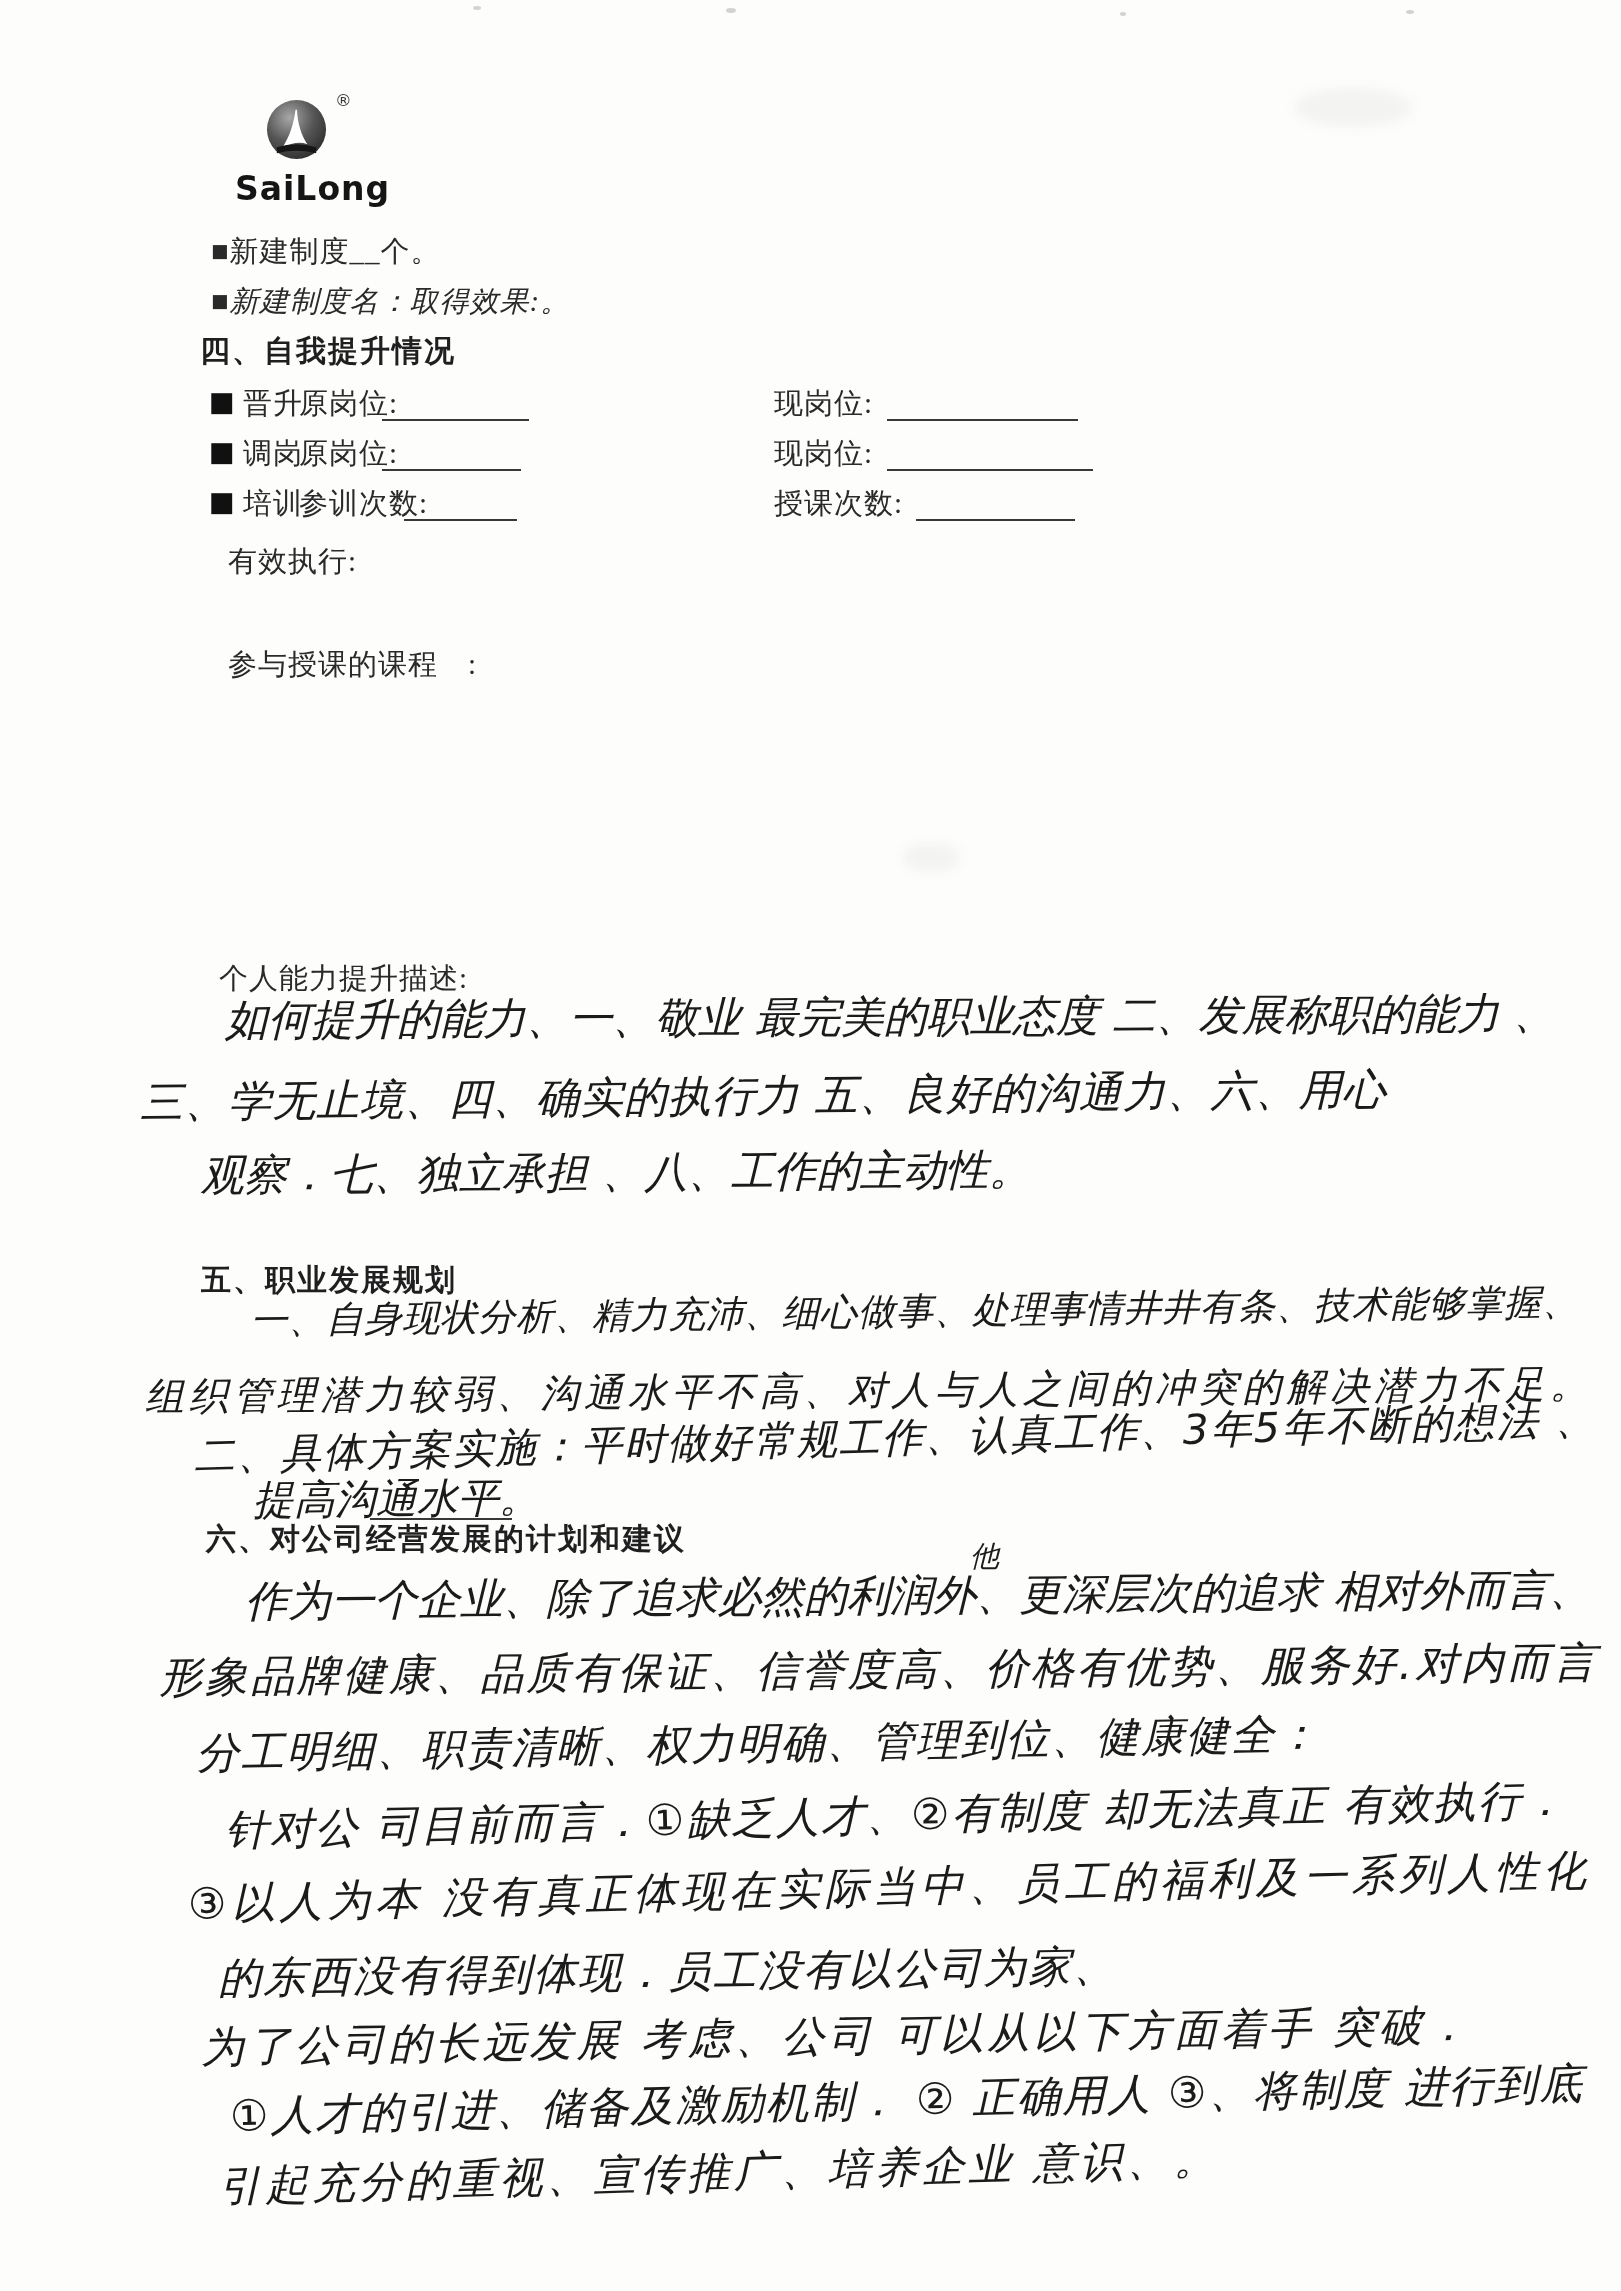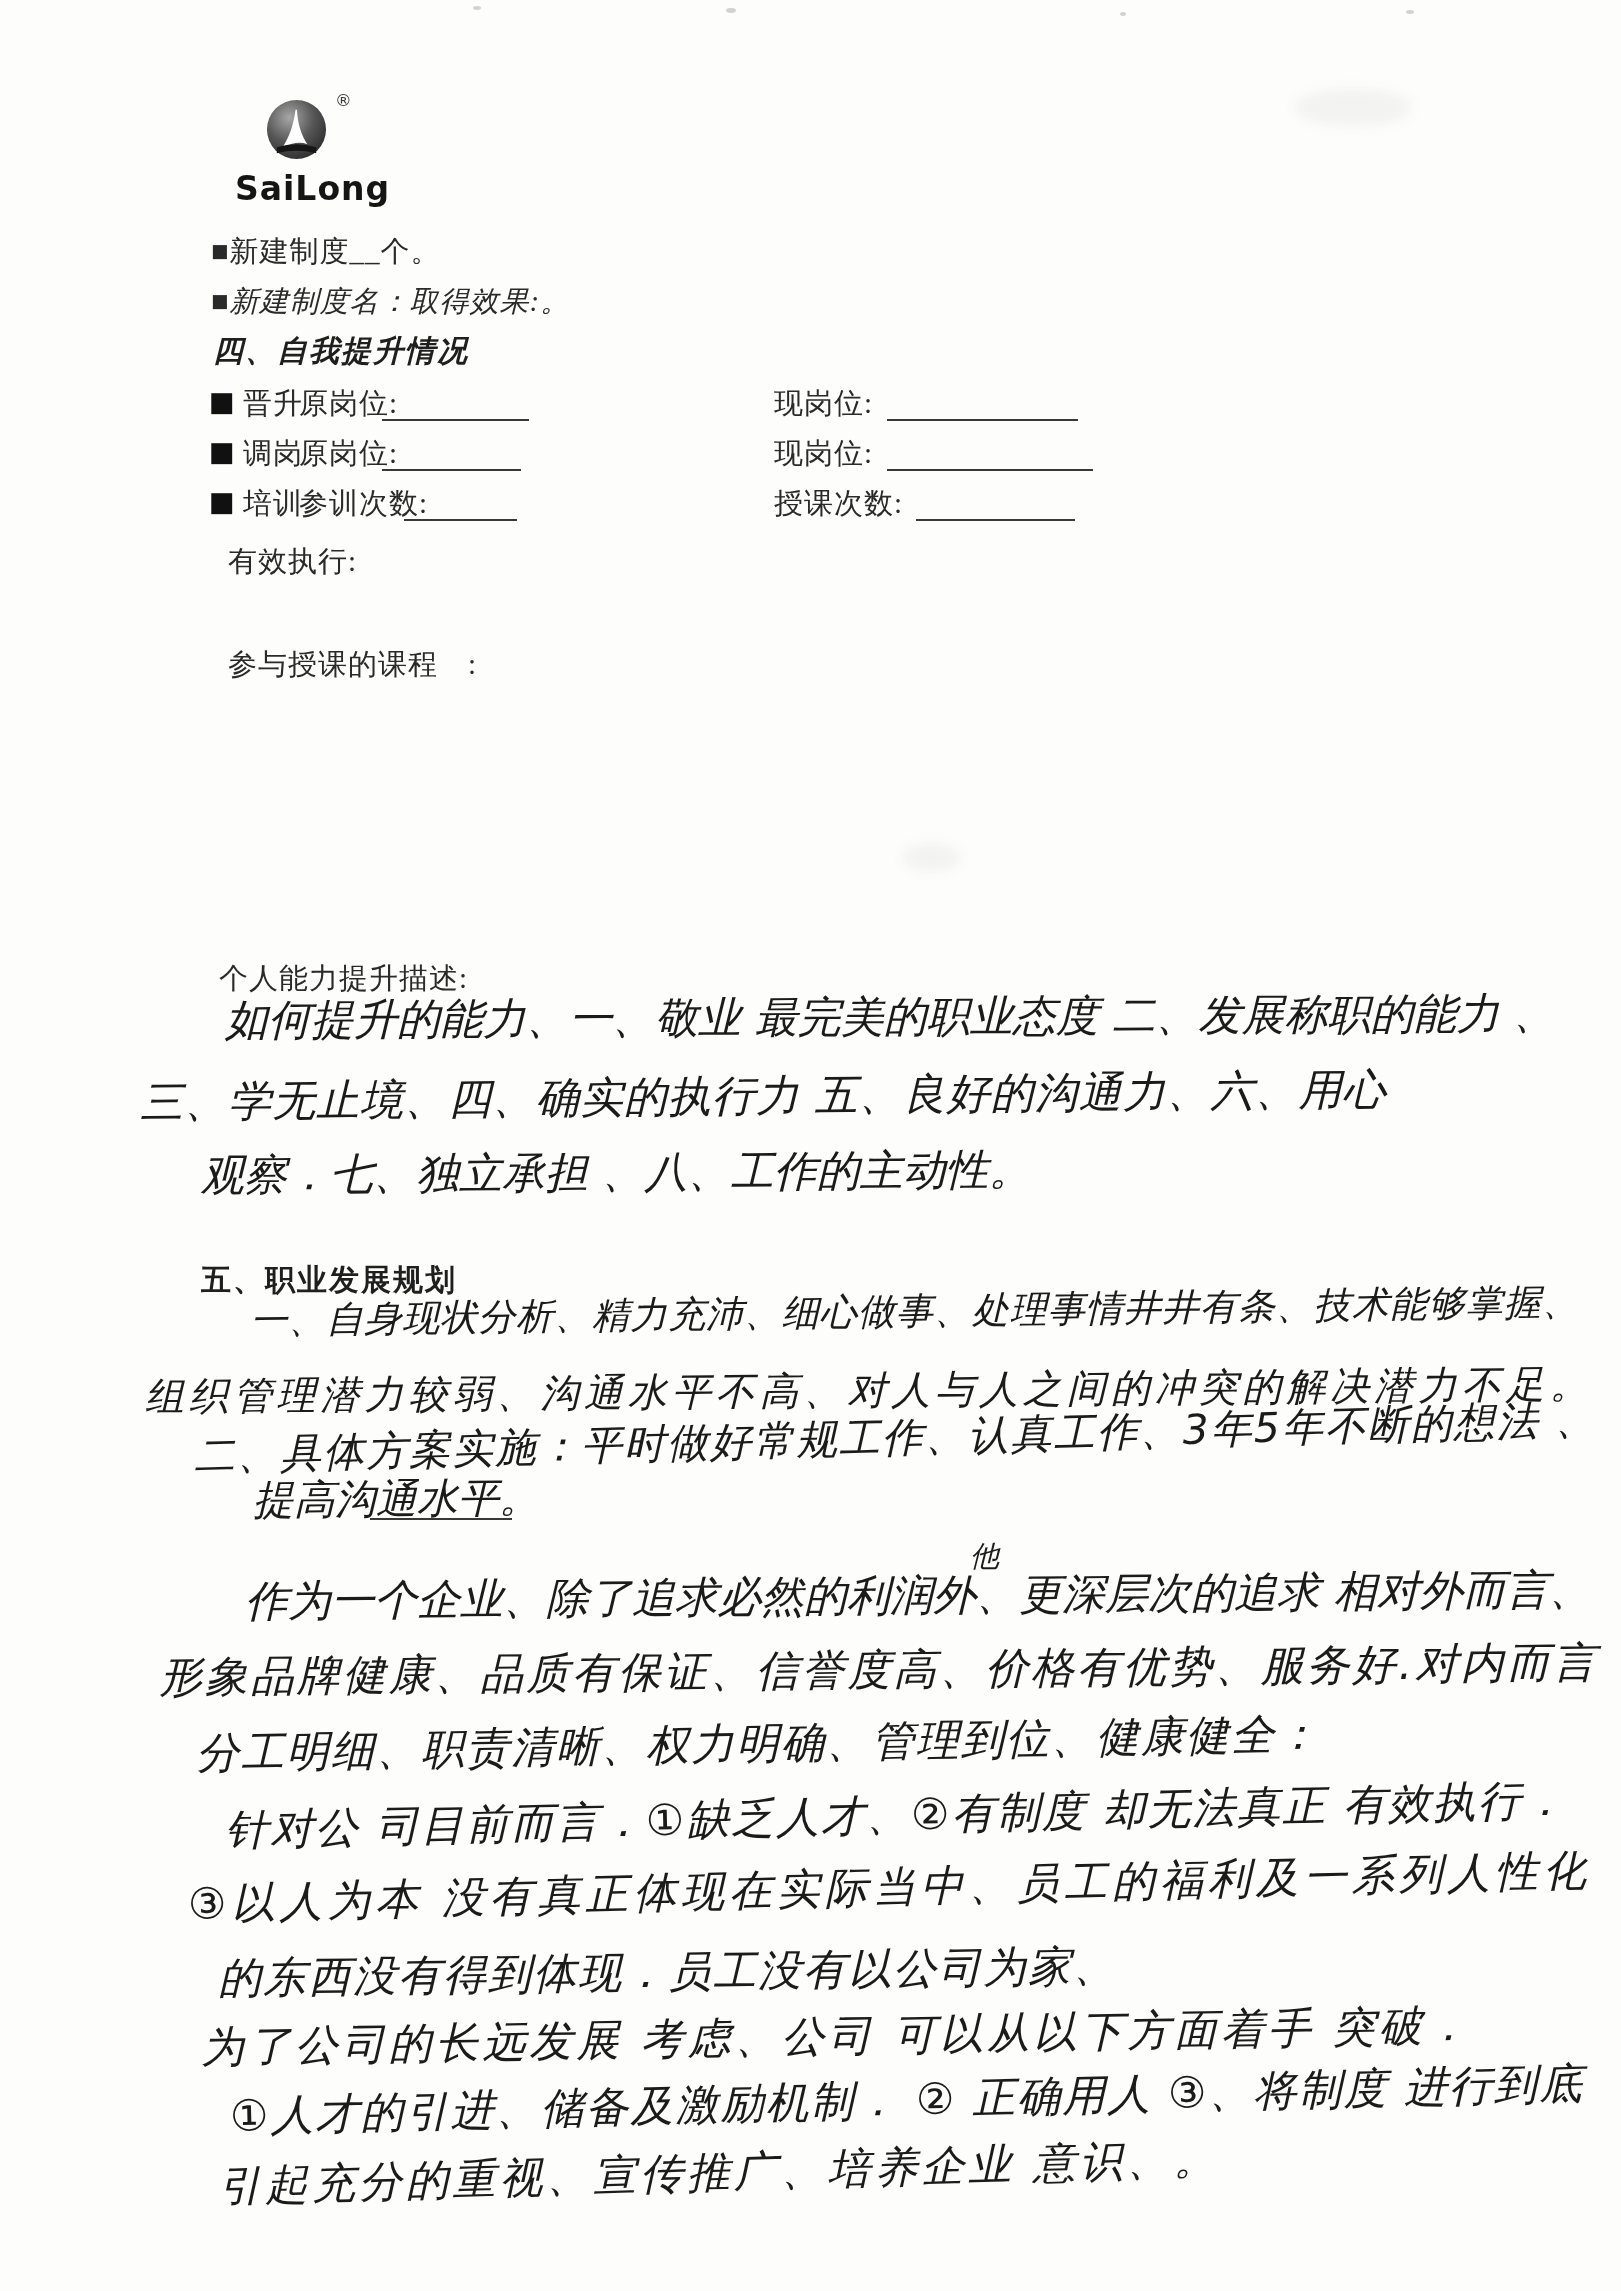--- a/index.html
+++ b/index.html
@@ -83,21 +83,21 @@
       <path d="M31 12 C 29 27, 25 39, 18 50 C 27 46, 35 44, 43 47 C 37 38, 33 26, 32.5 12 Z" fill="#ffffff"></path>
       <path d="M12 50 Q 32 44 52 50 L 52 56 Q 32 51 12 56 Z" fill="#161616"></path>
     </svg>
   </div>
   <div class="abs reg" style="left:335px;top:90px;">®</div>
   <div class="abs wordmark" style="left:235px;top:169px;">SaiLong</div>
 
   <div class="abs print" style="left:211px;top:232px;">■新建制度__个。</div>
   <div class="abs print" style="left:211px;top:282px;font-style:italic;">■新建制度名：取得效果:。</div>
 
-  <div class="abs heading" style="left:213px;top:331px;font-style:italic;">四、自我提升情况</div>
+  <div class="abs heading" style="left:200px;top:331px;">四、自我提升情况</div>
 
   <div class="abs" style="left:0;top:384px;width:1621px;height:41px;">
     <span class="abs bullet" style="left:209px;top:2px;">■</span>
     <span class="abs print" style="left:243px;top:0;">晋升</span>
     <span class="abs print" style="left:299px;top:0;">原岗位:</span>
     <span class="blank" style="left:382px;top:35px;width:147px;"></span>
     <span class="abs print" style="left:774px;top:0;">现岗位:</span>
     <span class="blank" style="left:887px;top:35px;width:191px;"></span>
   </div>
 
@@ -127,20 +127,21 @@
   <div class="abs hand" style="left:140px;top:1074px;font-size:43px;letter-spacing:1px;transform:rotate(-0.6deg);">三、学无止境、四、确实的执行力 五、良好的沟通力、六、用心</div>
   <div class="abs hand" style="left:201px;top:1147px;font-size:43px;transform:rotate(-0.4deg);">观察．七、独立承担 、八、工作的主动性。</div>
 
   <div class="abs heading" style="left:201px;top:1260px;">五、职业发展规划</div>
   <div class="abs hand" style="left:250px;top:1296px;font-size:37px;letter-spacing:1px;transform:rotate(-0.8deg);">一、自身现状分析、精力充沛、细心做事、处理事情井井有条、技术能够掌握、</div>
   <div class="abs hand" style="left:145px;top:1370px;font-size:39px;letter-spacing:4.9px;transform:rotate(-0.5deg);">组织管理潜力较弱、沟通水平不高、对人与人之间的冲突的解决潜力不足。</div>
   <div class="abs hand" style="left:194px;top:1429px;font-size:41px;letter-spacing:2px;transform:rotate(-1.5deg);">二、具体方案实施：平时做好常规工作、认真工作、3年5年不断的想法 、</div>
   <div class="abs hand" style="left:253px;top:1473px;font-size:41px;transform:rotate(-0.5deg);">提高沟通水平。</div>
   <div class="blank" style="left:370px;top:1518px;width:142px;border-bottom-width:2.9px;"></div>
 
+  <div class="abs heading" style="left:206px;top:1519px;">六、对公司经营发展的计划和建议</div>
   <div class="abs hand" style="left:970px;top:1537px;font-size:29px;">他</div>
   <div class="abs hand" style="left:245px;top:1573px;font-size:43px;transform:rotate(-0.5deg);">作为一个企业、除了追求必然的利润外、更深层次的追求 相对外而言、</div>
   <div class="abs hand" style="left:159px;top:1649px;font-size:43px;letter-spacing:2.9px;transform:rotate(-0.6deg);">形象品牌健康、品质有保证、信誉度高、价格有优势、服务好.对内而言</div>
   <div class="abs hand" style="left:196px;top:1725px;font-size:43px;letter-spacing:2px;transform:rotate(-1deg);">分工明细、职责清晰、权力明确、管理到位、健康健全：</div>
   <div class="abs hand" style="left:225px;top:1802px;font-size:43px;letter-spacing:2px;transform:rotate(-1.3deg);">针对公 司目前而言．①缺乏人才、②有制度 却无法真正 有效执行．</div>
   <div class="abs hand" style="left:188px;top:1876px;font-size:43px;letter-spacing:4.9px;transform:rotate(-1.4deg);">③以人为本 没有真正体现在实际当中、员工的福利及一系列人性化</div>
   <div class="abs hand" style="left:218px;top:1950px;font-size:43px;letter-spacing:2px;transform:rotate(-0.8deg);">的东西没有得到体现．员工没有以公司为家、</div>
   <div class="abs hand" style="left:201px;top:2019px;font-size:43px;letter-spacing:3.9px;transform:rotate(-1deg);">为了公司的长远发展 考虑、公司 可以从以下方面着手 突破．</div>
   <div class="abs hand" style="left:230px;top:2088px;font-size:43px;letter-spacing:2px;transform:rotate(-1.4deg);">①人才的引进、储备及激励机制． ② 正确用人 ③、将制度 进行到底</div>
   <div class="abs hand" style="left:218px;top:2158px;font-size:43px;letter-spacing:3.9px;transform:rotate(-1.6deg);">引起充分的重视、宣传推广、培养企业 意识、。</div>

